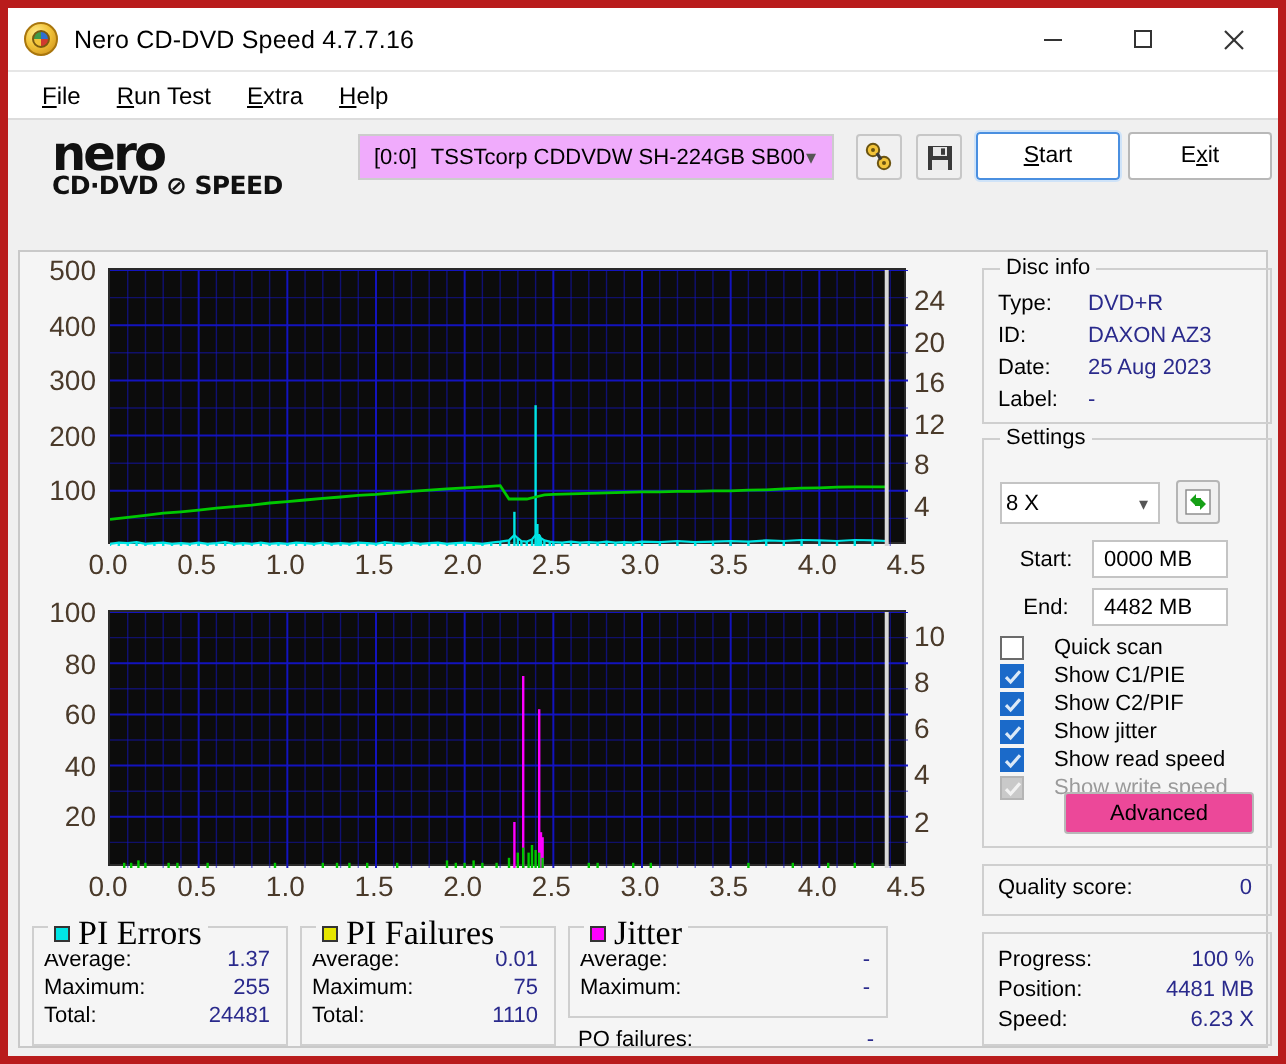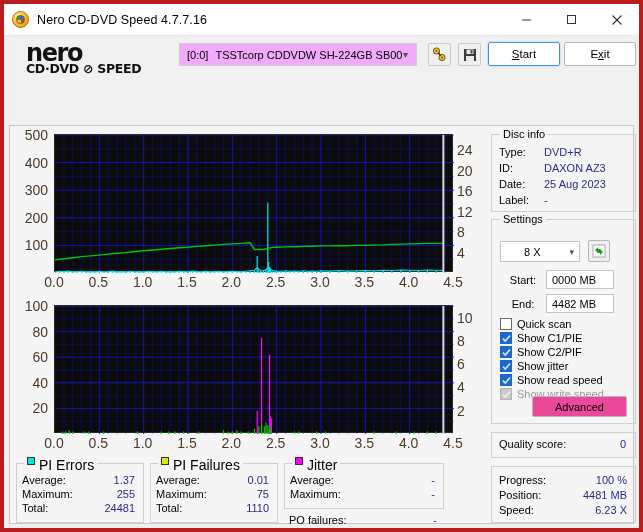--- a/index.html
+++ b/index.html
@@ -132,57 +132,57 @@
   .ytick { text-align:right; width:33px; }
   .y2tick { text-align:left; width:26px; }
   .xtick { text-align:center; width:30px; }
 
   
   .gbox {
     position:absolute; border:1px solid #cfcfcf; background:transparent;
   }
   .gbox > .legend {
     position:absolute; top:-7px; left:7px; background:#f5f5f5;
-    padding:0 3px; font-size:14px; color:#000; display:flex; align-items:flex-start; gap:4px;
+    padding:0 3px; font-size:17px; color:#000; display:flex; align-items:center; gap:4px;font-family:Liberation Serif, serif;
   }
   .swatch { width:8px; height:8px; display:inline-block; border:1px solid #333; }
 
   .stat-row { display:flex; font-size:11px; color:#000; line-height:14px; }
   .stat-row .lbl { width:58px; }
   .stat-row .val { flex:1; text-align:right; color:#2a2a8c; padding-right:4px; }
 
   
   .rbox { position:absolute; border:1px solid #cfcfcf; }
   .rlegend {
     position:absolute; top:-7px; left:8px; background:#f5f5f5;
     padding:0 3px; font-size:11px; color:#000;
   }
   .info-row { display:flex; font-size:11px; line-height:16px; }
   .info-row .k { width:45px; color:#000; }
   .info-row .v { color:#2a2a8c; }
 
   .sel {
     position:absolute; left:8px; top:21px; width:80px; height:21px;
     background:#fff; border:1px solid #c4c4c4; font-size:11px;
-    display:flex; align-items:center; padding-left:23px; color:#000;
+    display:flex; align-items:center; padding-left:2px; color:#000;
   }
   .sel .chev { margin-left:auto; margin-right:5px; color:#555; font-size:9px; }
   .refresh-btn {
     position:absolute; left:96px; top:20px; width:22px; height:22px;
     background:#f0f0f0; border:1px solid #b5b5b5; border-radius:2px;
     display:flex; align-items:center; justify-content:center;
   }
   .fld-row { position:absolute; display:flex; align-items:center; font-size:11px;text-align:center; }
   .fld-row .k { width:46px; }
   .fld-row .box {
     width:68px; height:19px; background:#fff; border:1px solid #c4c4c4;
     display:flex; align-items:center; padding-left:5px; font-size:11px; color:#000;
   }
 
-  .cbrow { display:flex; align-items:center; gap:5px; font-size:11px; margin-bottom:2px; }
+  .cbrow { display:flex; align-items:center; gap:15px; font-size:11px; margin-bottom:2px; }
   .cb {
     width:12px; height:12px; border:1px solid #6b6b6b; background:#fff;
     display:inline-flex; align-items:center; justify-content:center; flex:0 0 auto;
   }
   .cb.checked { background:#1b6ac9; border-color:#1b6ac9; }
   .cb.checked.dim { background:#c9c9c9; border-color:#b5b5b5; }
   .cb .tick { width:9px; height:9px; }
   .cbrow.dim { color:#9a9a9a; }
 
   .adv-btn {
@@ -222,20 +222,26 @@
       </div>
       <div class="win-btn">
         <svg width="12" height="12" viewBox="0 0 12 12">
             <line x1="1.5" y1="1.5" x2="10.5" y2="10.5" stroke="#333" stroke-width="1.1"></line>
             <line x1="10.5" y1="1.5" x2="1.5" y2="10.5" stroke="#333" stroke-width="1.1"></line>
           </svg>
       </div>
     </div>
   </div>
 
+  <div class="menubar">
+    <div class="menu-item"><u>F</u><span>ile</span></div>
+    <div class="menu-item"><u>R</u><span>un Test</span></div>
+    <div class="menu-item"><u>E</u><span>xtra</span></div>
+    <div class="menu-item"><u>H</u><span>elp</span></div>
+  </div>
 
   <div class="toolbar">
     <div class="logo">
       <span class="n1">nero</span>
       <span class="n2">CD·DVD ⊘ SPEED</span>
     </div>
 
     <div class="drive-select">
       <span class="port">[0:0]</span>
       <span class="name">TSSTcorp CDDVDW SH-224GB SB00</span>

